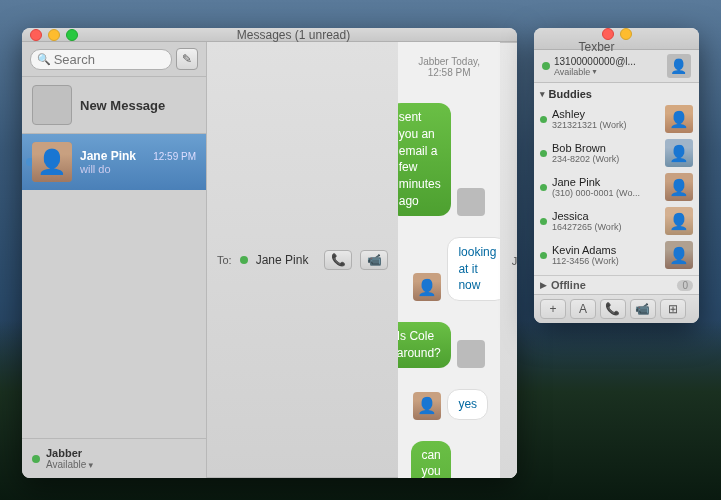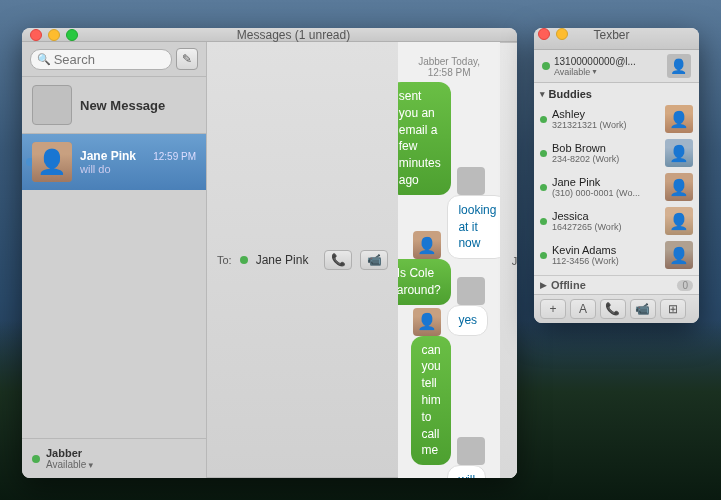--- a/index.html
+++ b/index.html
@@ -252,21 +252,21 @@
       font-size: 12px;
       color: #555;
     }
 
     .chat-messages {
       flex: 1;
       overflow-y: auto;
       padding: 10px 15px;
       display: flex;
       flex-direction: column;
-      gap: 0;
+      gap: 21px;
     }
     .date-label {
       text-align: center;
       font-size: 10px;
       color: #888;
       margin: 4px 0;
     }
     .msg-row {
       display: flex;
       align-items: flex-end;
@@ -343,22 +343,24 @@
       background: #e8e8e8;
       border-radius: 8px;
       box-shadow: 0 10px 30px rgba(0,0,0,0.5);
       z-index: 10;
       overflow: hidden;
     }
     .texber-titlebar {
       background: linear-gradient(180deg, #d8d8d8, #c8c8c8);
       height: 22px;
       display: flex;
+      align-items: center;
       padding: 0 4px;
       border-bottom: 1px solid #b0b0b0;
+      flex-direction: column;
     }
     .texber-title {
       flex: 1;
       text-align: center;
       font-size: 12px;
       font-weight: 500;
       color: #555;
       margin-left: -40px;
     }
     .texber-account {

